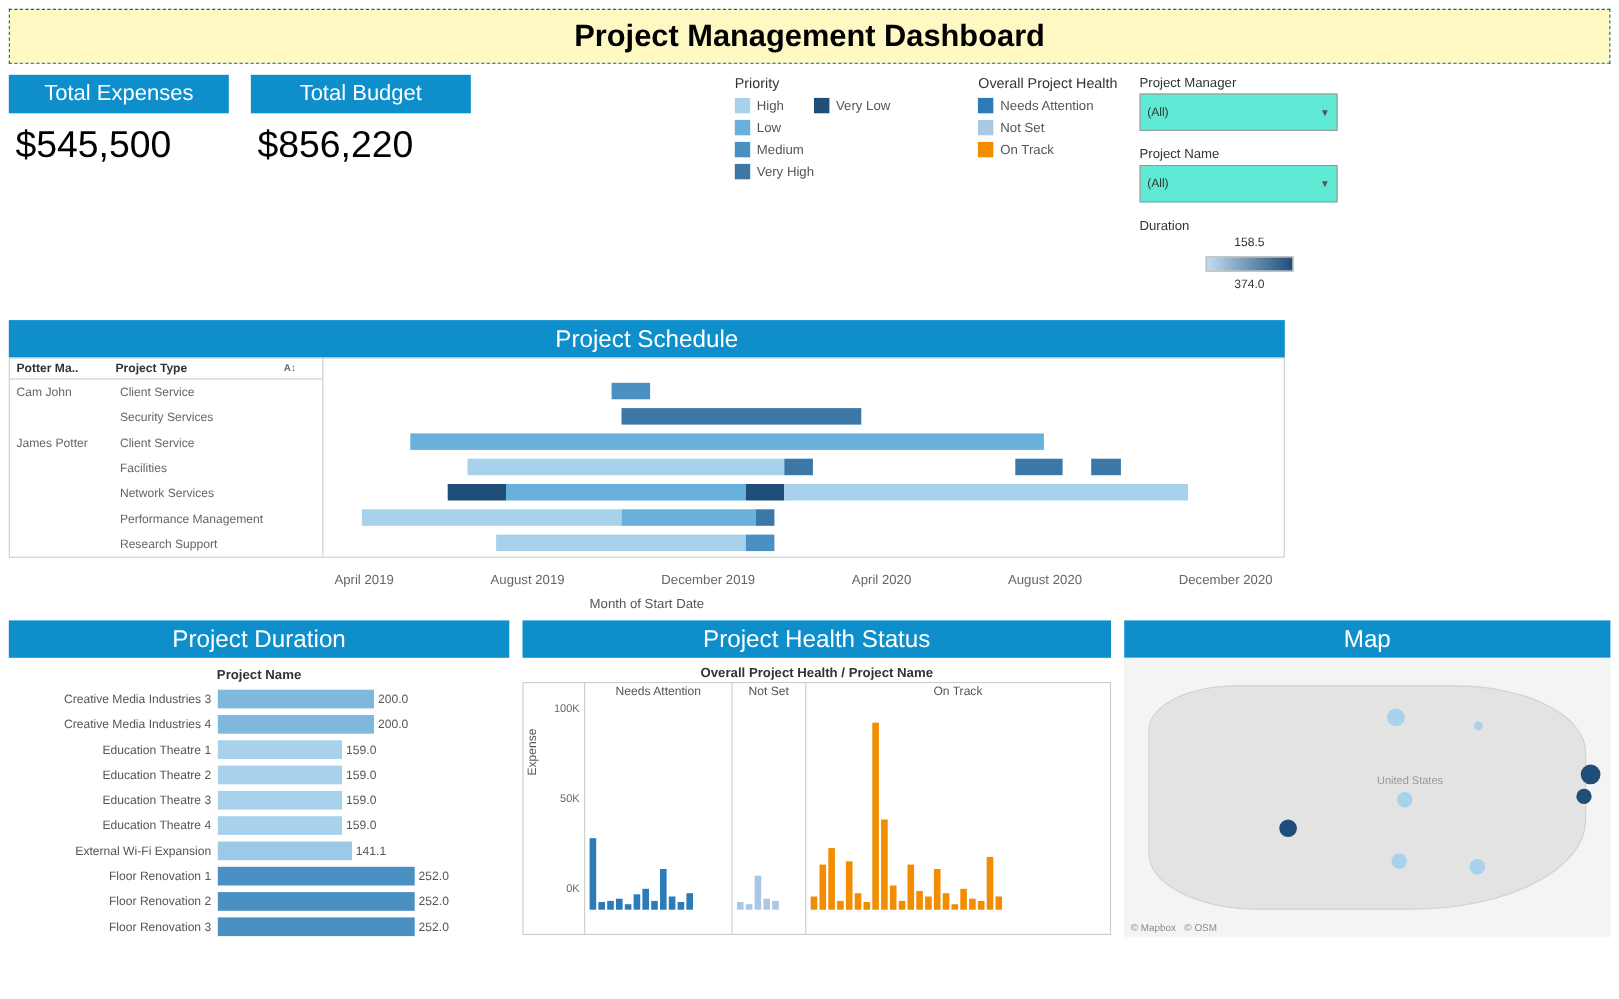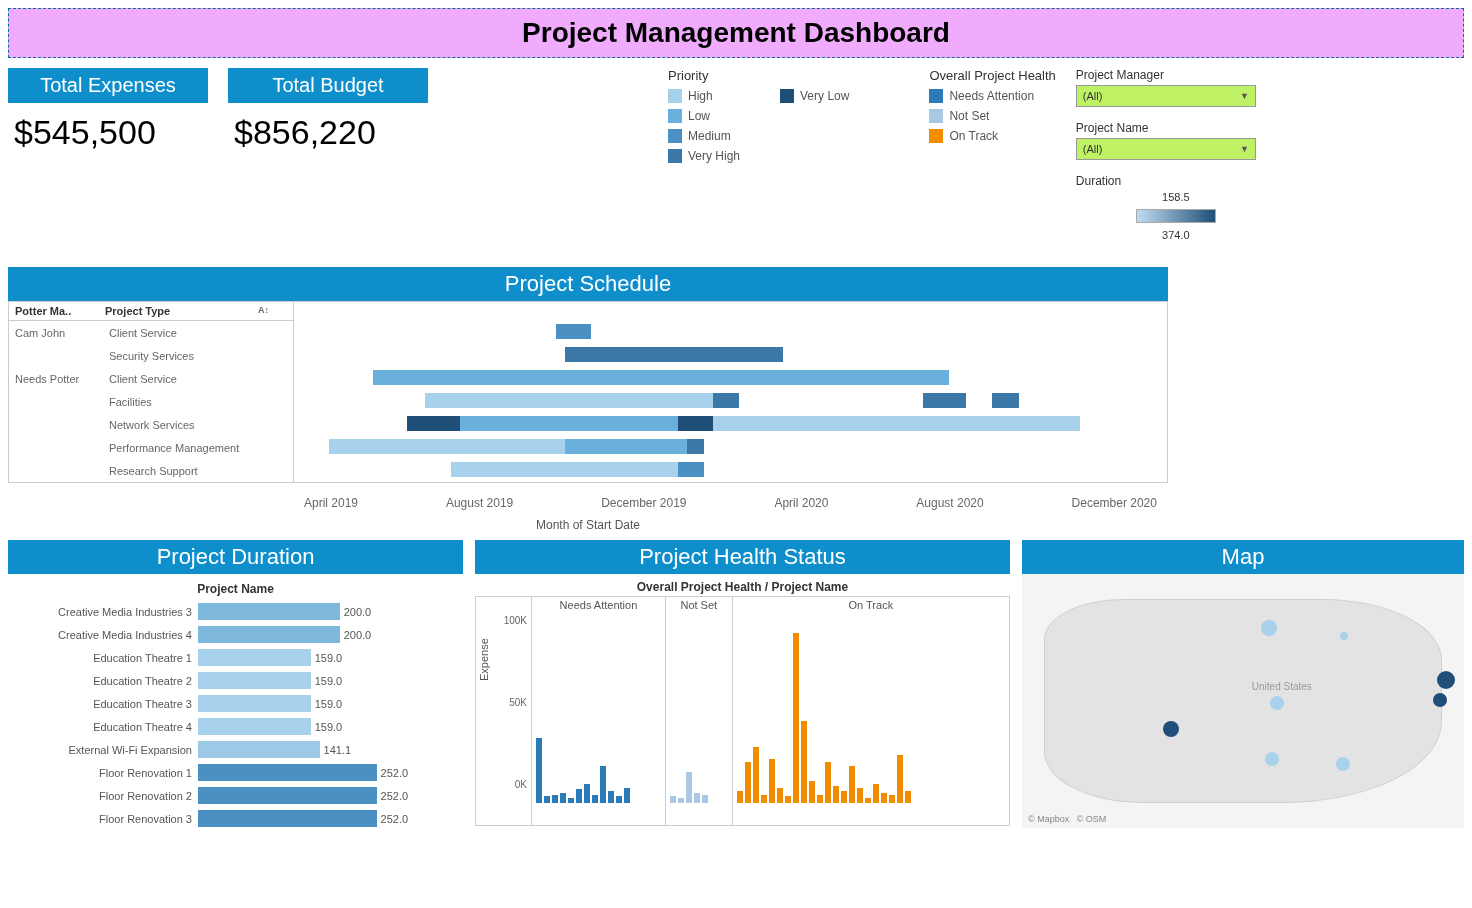--- a/index.html
+++ b/index.html
@@ -1,32 +1,32 @@
 <!DOCTYPE html>
 <html><head>
 <meta charset="utf-8">
 <style>
 * { box-sizing: border-box; margin: 0; padding: 0; }
 body { font-family: -apple-system, "Segoe UI", Arial, sans-serif; font-size: 12px; color: #333; background: #fff; }
 .dashboard { width: 1472px; height: 908px; position: relative; padding: 8px; }
-.title-bar { background: #f0abfc; color: #000; font-size: 28px; font-weight: 700; text-align: center; padding: 8px 0; border: 1px dashed #0a6b99; margin-bottom: 10px; }
+.title-bar { background: #fef9c3; color: #000; font-size: 28px; font-weight: 700; text-align: center; padding: 8px 0; border: 1px dashed #0a6b99; margin-bottom: 10px; }
 .top-row { display: flex; gap: 20px; align-items: flex-start; margin-bottom: 26px; }
 .kpi { width: 200px; }
 .kpi-header { background: #0e8fcc; color: #fff; font-size: 20px; text-align: center; padding: 6px 0; }
 .kpi-value { font-size: 34px; font-weight: 400; color: #000000; padding: 10px 0 0 6px; }
 .legends { display: flex; gap: 80px; margin-left: 220px; }
 .legend-block { }
 .legend-title { font-size: 13px; color: #333; margin-bottom: 6px; }
-.legend-col { display: flex; gap: 40px; }
+.legend-col { display: flex; }
 .legend-list { display: flex; flex-direction: column; gap: 6px; }
 .legend-item { display: flex; align-items: center; gap: 6px; font-size: 12px; color: #555; }
 .swatch { width: 14px; height: 14px; display: inline-block; }
 .filter-block { width: 200px; }
 .filter-label { font-size: 12px; color: #333; margin-bottom: 3px; }
-.dropdown { width: 180px; height: 22px; border: 1px solid #999; background: #bef264; display: flex; align-items: center; justify-content: space-between; padding: 4px 6px; font-size: 11px; color: #333; margin-bottom: 14px; }
+.dropdown { width: 180px; height: 22px; border: 1px solid #999; background: #5eead4; display: flex; align-items: center; justify-content: space-between; padding: 16px 6px; font-size: 11px; color: #333; margin-bottom: 14px; }
 .caret { font-size: 9px; color: #555; }
 .duration-legend { margin-top: 6px; }
 .dur-row { display: flex; align-items: center; gap: 6px; font-size: 11px; flex-direction: column; }
 .dur-gradient { width: 80px; height: 14px; background: linear-gradient(to right, #c1dcf0, #1f4e79); border: 1px solid #aaa; }
 
 
 .section-header { background: #0e8fcc; color: #fff; font-size: 22px; text-align: center; padding: 4px 0; }
 .schedule { width: 1160px; }
 .sched-body { border: 1px solid #ccc; display: flex; }
 .sched-labels { width: 285px; border-right: 1px solid #ccc; }
@@ -178,21 +178,21 @@
         <div id="sched-label-rows">
             <div class="sched-row">
               <span class="c1">Cam John</span>
               <span class="c2">Client Service</span>
             </div>
             <div class="sched-row">
               <span class="c1"></span>
               <span class="c2">Security Services</span>
             </div>
             <div class="sched-row">
-              <span class="c1">Needs Potter</span>
+              <span class="c1">James Potter</span>
               <span class="c2">Client Service</span>
             </div>
             <div class="sched-row">
               <span class="c1"></span>
               <span class="c2">Facilities</span>
             </div>
             <div class="sched-row">
               <span class="c1"></span>
               <span class="c2">Network Services</span>
             </div>

